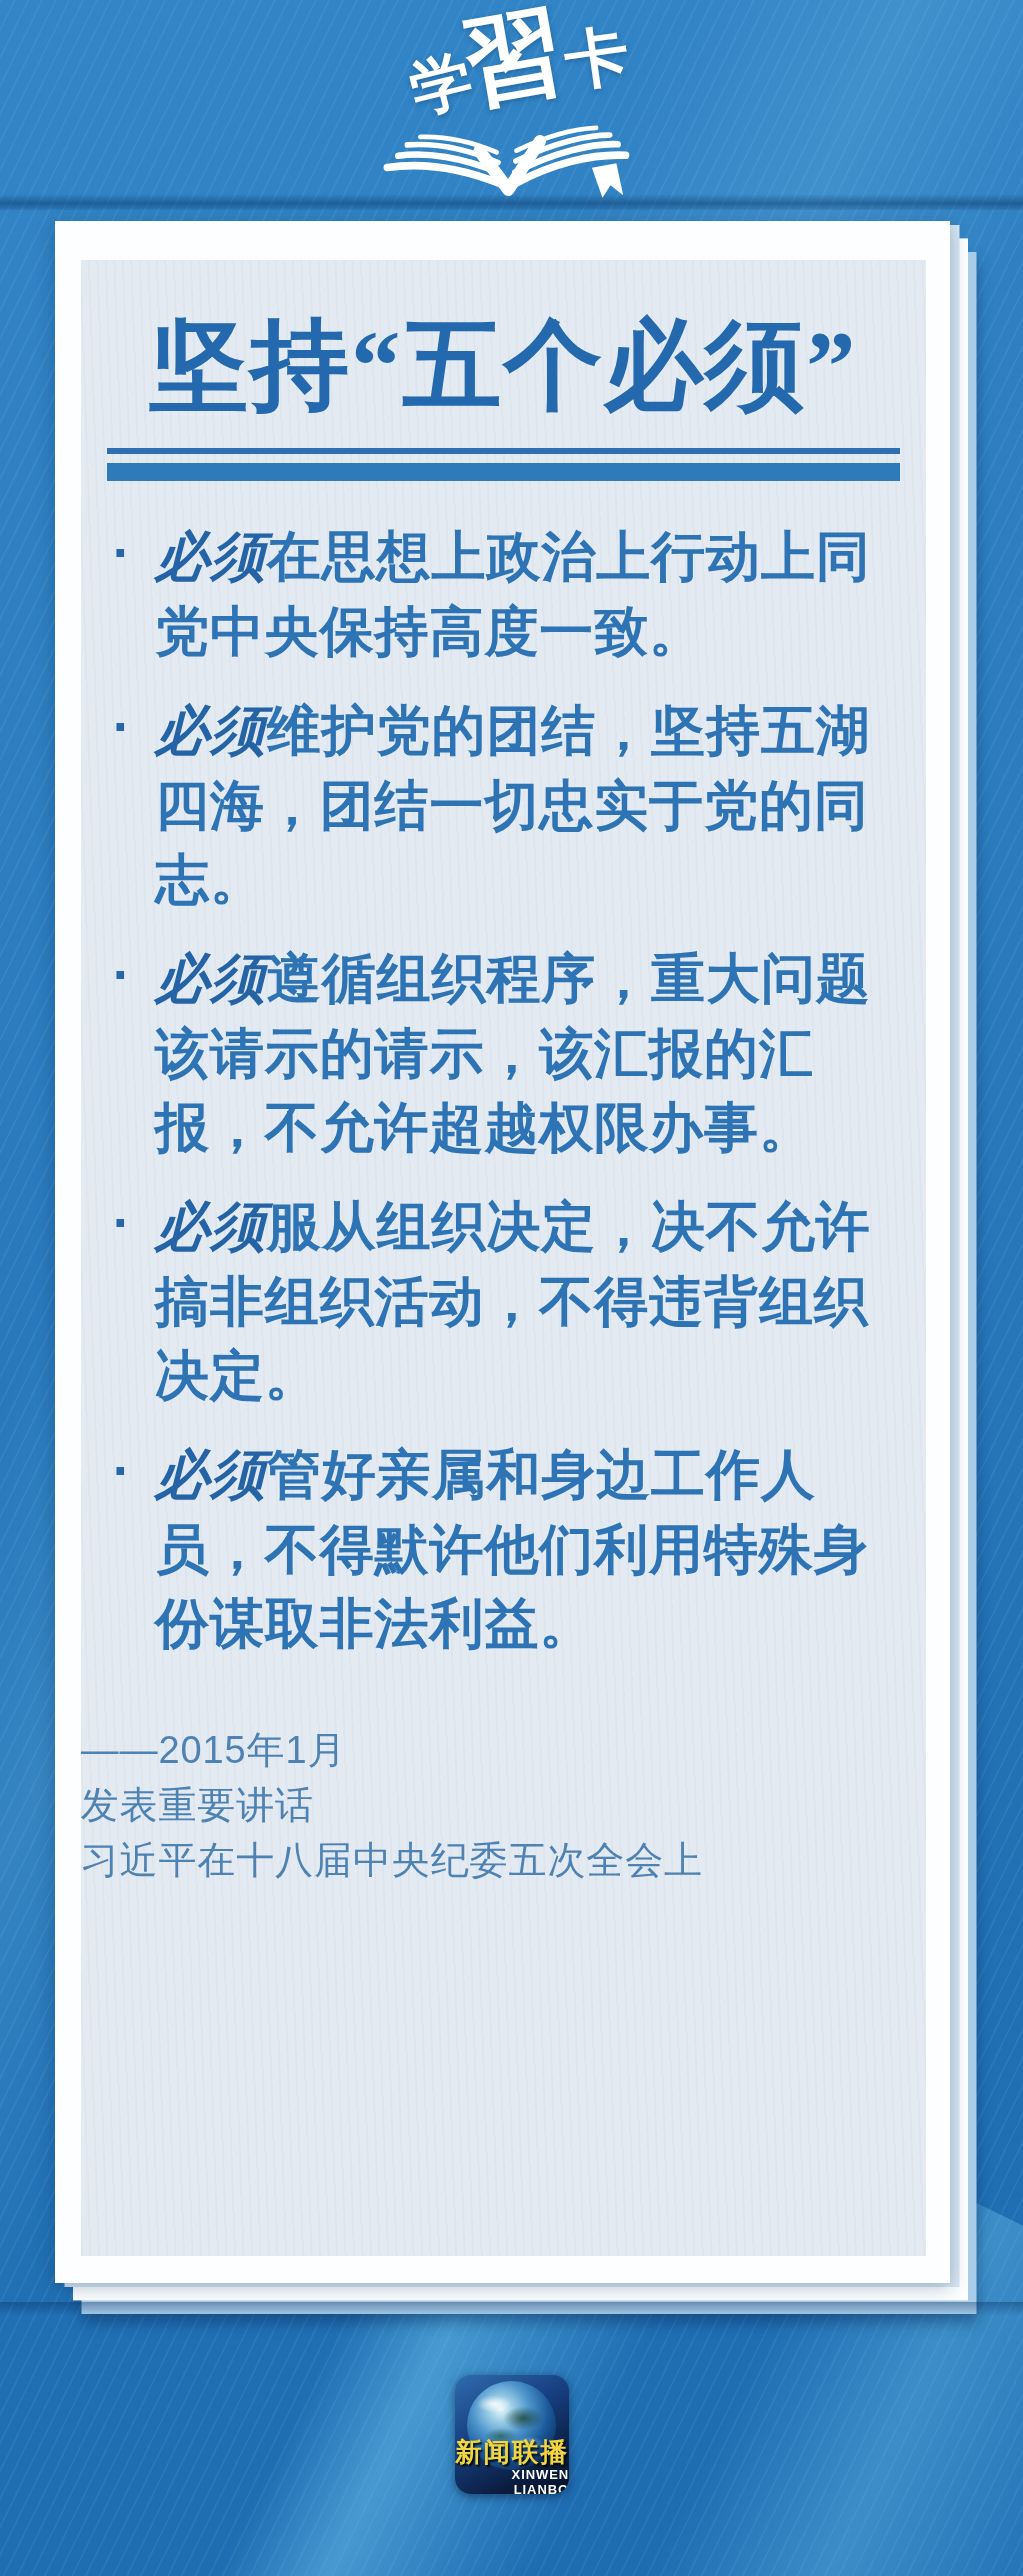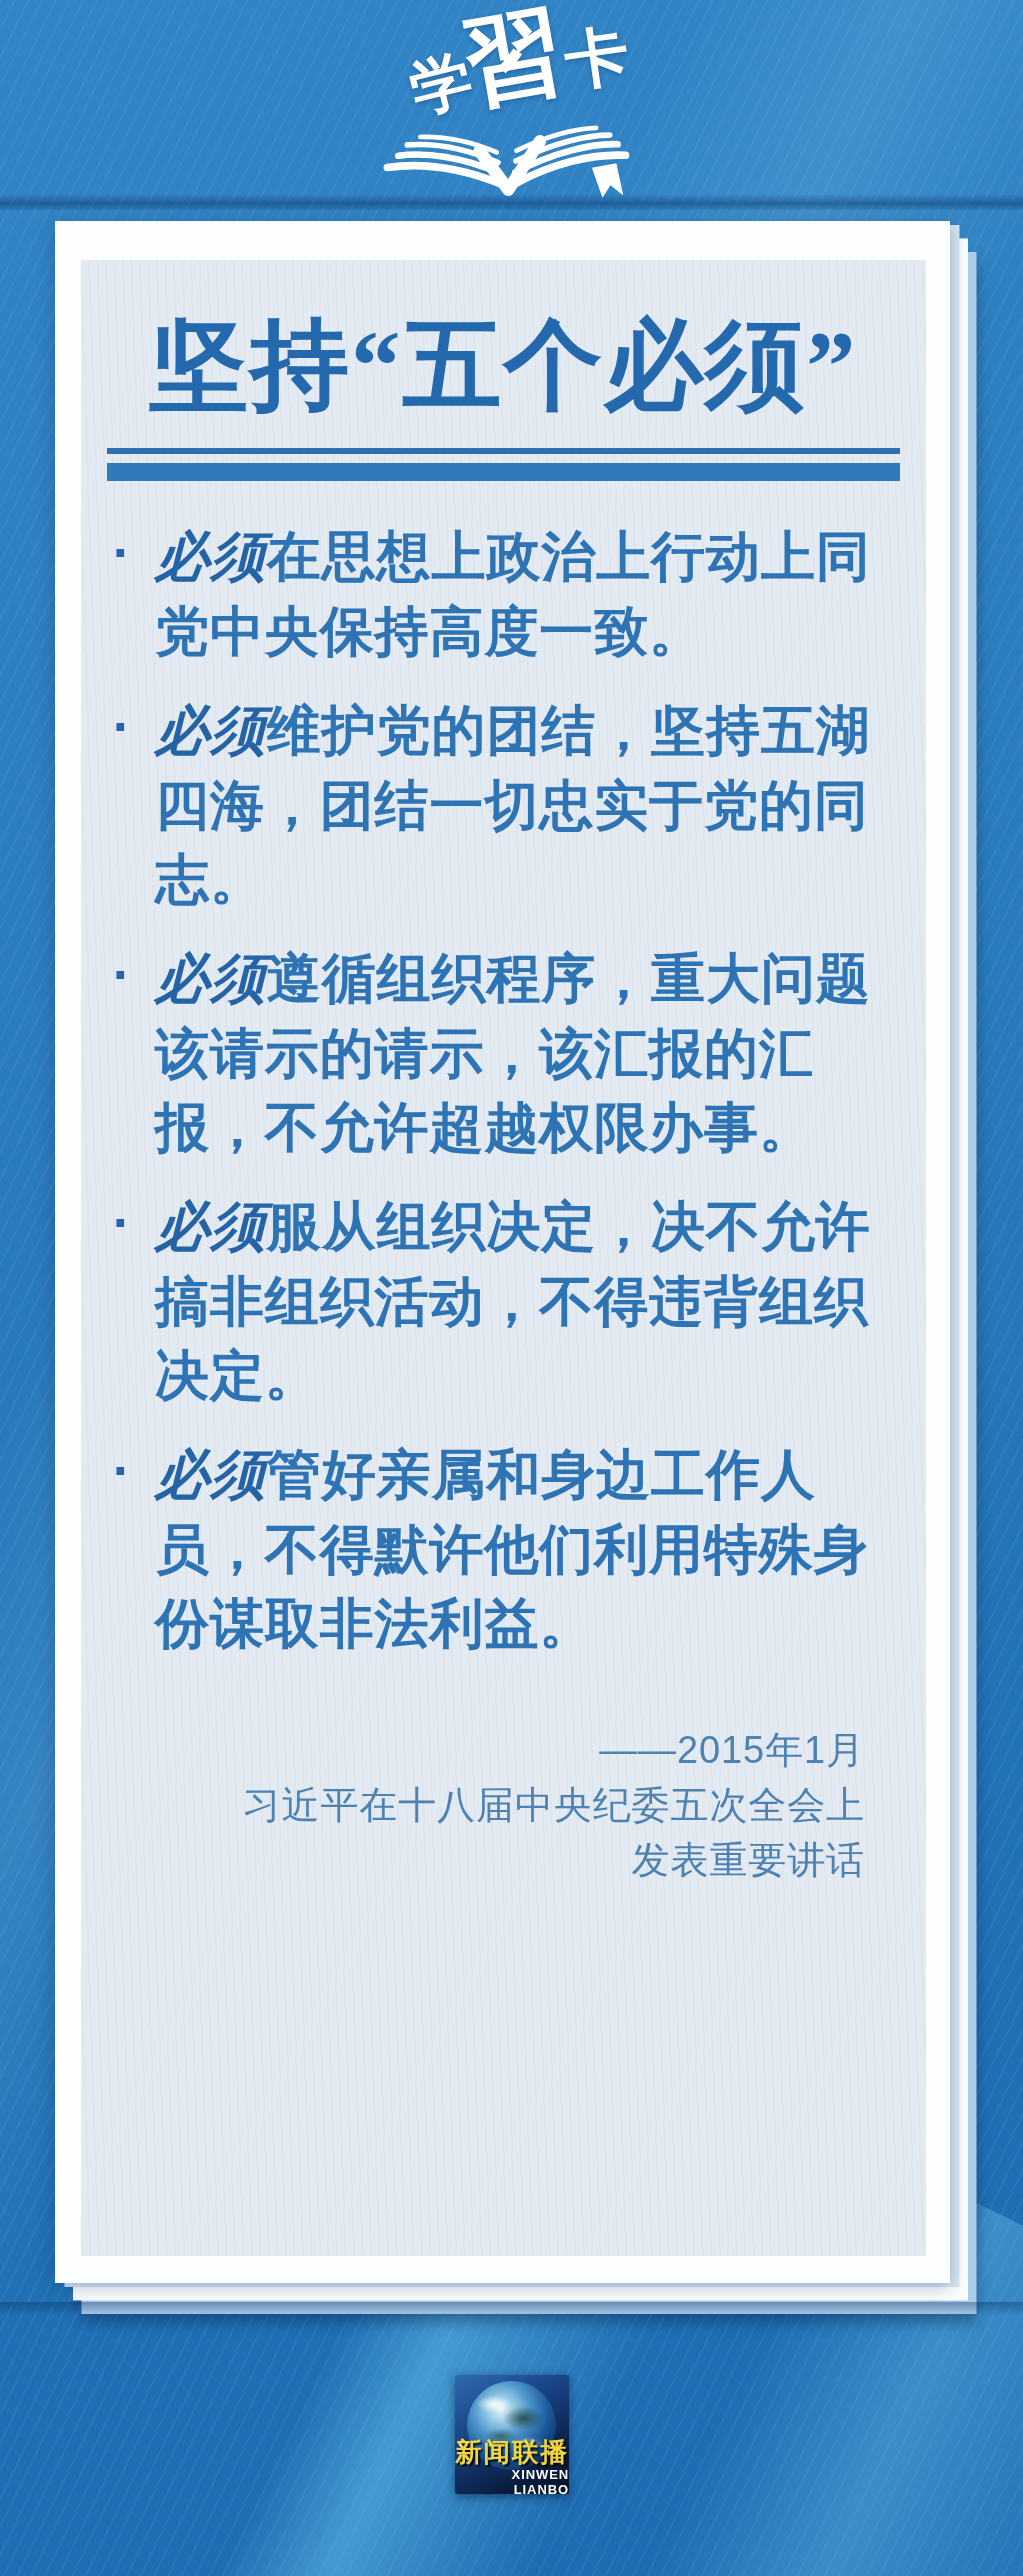--- a/index.html
+++ b/index.html
@@ -52,25 +52,25 @@
   .intro{margin:80px 28.4px 0 74px;font-size:53px;line-height:74px;letter-spacing:1.9px;color:#38699f;
     font-family:"Liberation Serif","DejaVu Serif",serif;font-weight:600;}
 
   .bullets{list-style:none;margin:38px 25px 0 28.4px;padding:0;}
   .bullets li{position:relative;padding-left:46px;margin-bottom:25px;font-size:54px;line-height:74px;
     letter-spacing:0.9px;color:#2e74b5;font-weight:700;}
   .bullets li:last-child{margin-bottom:0;}
   .bullets li .dot{position:absolute;left:3.8px;top:-3.8px;font-weight:900;color:#2966a9;}
   .must{font-family:"Liberation Serif","DejaVu Serif",serif;font-weight:900;color:#2363a6;letter-spacing:1.9px;font-style:italic;}
 
-  .attrib{margin:63px 61px 0 0;text-align:right;color:#4e82b2;font-size:38px;line-height:55px;
+  .attrib{margin:63px 61px 0 0;text-align:left;color:#4e82b2;font-size:38px;line-height:55px;
     font-weight:400;letter-spacing:0.9px;}
 
   
-  .cctv{position:absolute;left:455px;top:2375px;width:114px;height:119px;border-radius:2px;overflow:hidden;
+  .cctv{position:absolute;left:455px;top:2375px;width:114px;height:119px;border-radius:16px;overflow:hidden;
     background:linear-gradient(150deg,#2f6cb0 0%, #173f80 40%, #0a1c3e 78%, #061128 100%);
     box-shadow:0 2.8px 9.5px rgba(4,20,45,.5);z-index:3;}
   .globe{position:absolute;left:12.3px;top:5.7px;width:89px;height:89px;border-radius:50%;
     background:radial-gradient(circle at 38% 32%, #e8f5fa 0%, #9fd0e8 14%, #4f96cc 34%, #1b5a9b 58%, #0c2d5e 82%, #081f44 100%);}
   .globe::after{content:"";position:absolute;inset:0;border-radius:50%;
     background:
       radial-gradient(ellipse 25px 12.3px at 30% 26%, rgba(255,255,255,.85), rgba(255,255,255,0) 70%),
       radial-gradient(ellipse 28.4px 17px at 63% 42%, rgba(20,58,40,.75), rgba(20,58,40,0) 70%),
       radial-gradient(ellipse 23px 11.4px at 38% 62%, rgba(28,78,50,.6), rgba(28,78,50,0) 70%),
       radial-gradient(ellipse 21px 9.5px at 70% 70%, rgba(222,240,250,.5), rgba(222,240,250,0) 70%);}
@@ -132,22 +132,22 @@
         <li>
           <span class="dot">·</span><span class="must">必须</span><span>服从组织决定，决不允许搞非组织活动，不得违背组织决定。</span>
         </li>
         <li>
           <span class="dot">·</span><span class="must">必须</span><span>管好亲属和身边工作人员，不得默许他们利用特殊身份谋取非法利益。</span>
         </li>
       </ul>
 
       <div class="attrib">
         <div>——2015年1月</div>
+        <div>发表重要讲话</div>
         <div>习近平在十八届中央纪委五次全会上</div>
-        <div>发表重要讲话</div>
       </div>
 
     </div>
   </div>
 
   <div class="cctv">
     <div class="globe"></div>
     <div class="cn">新闻联播</div>
     <div class="en">XINWEN  LIANBO</div>
   </div>

